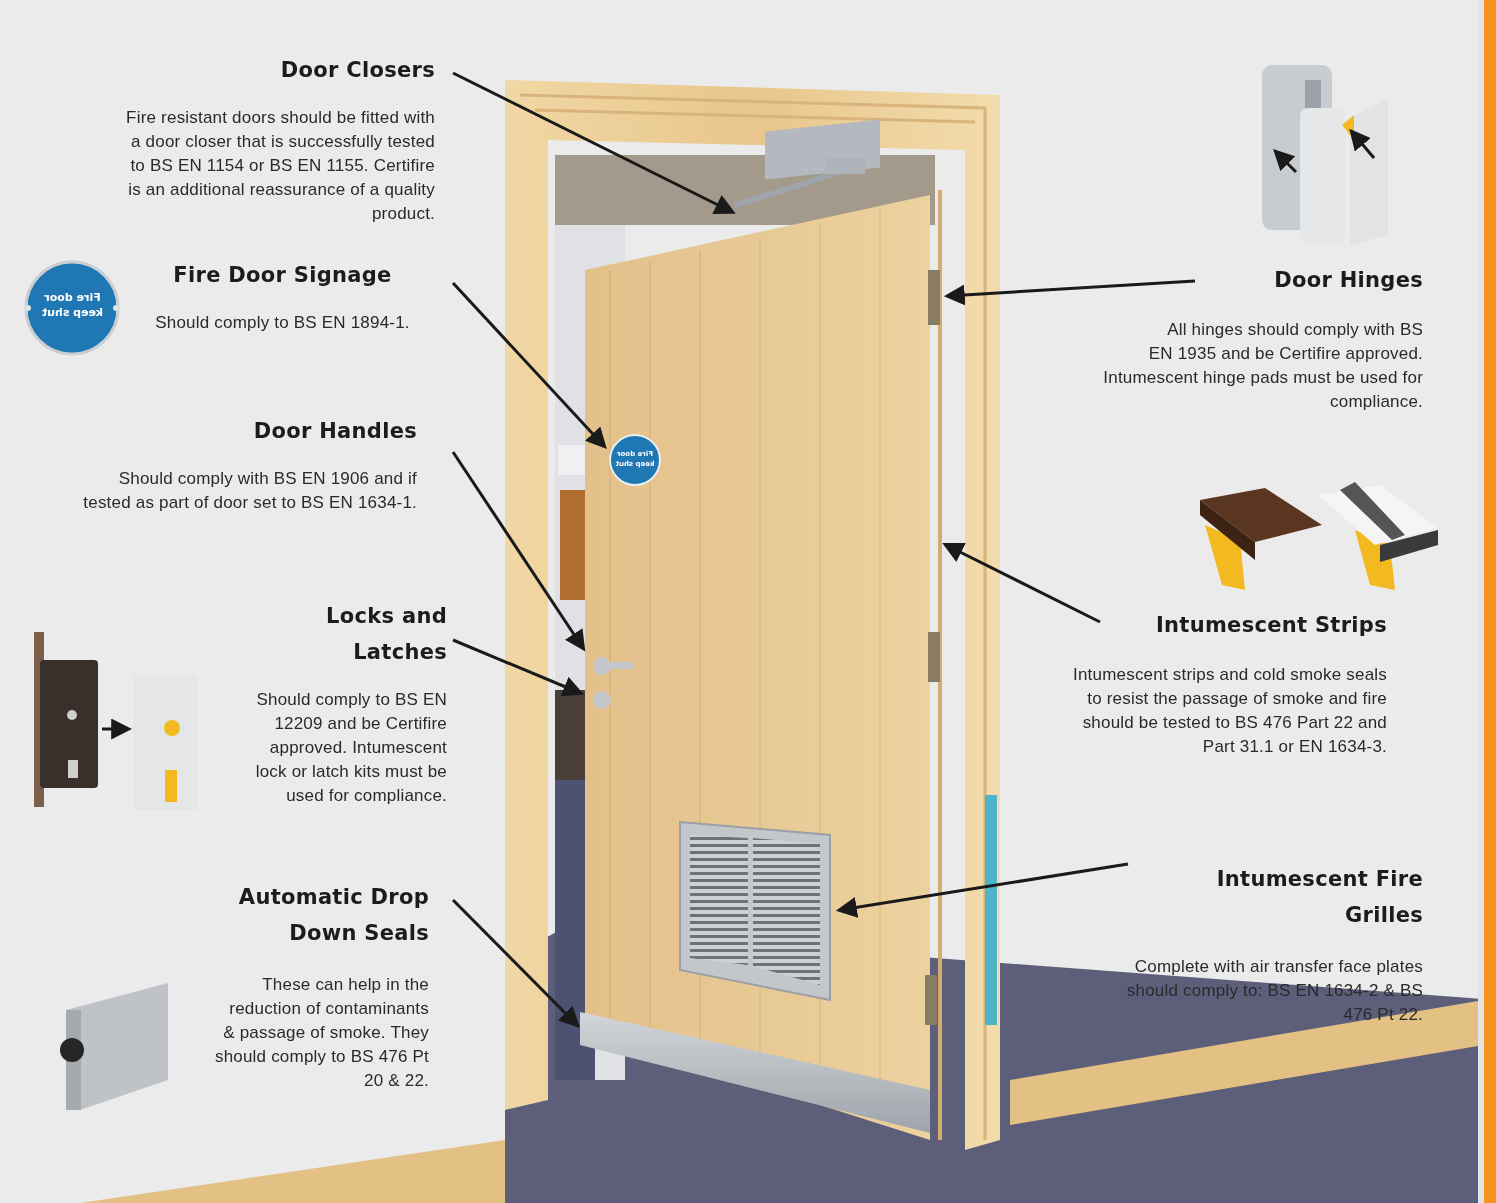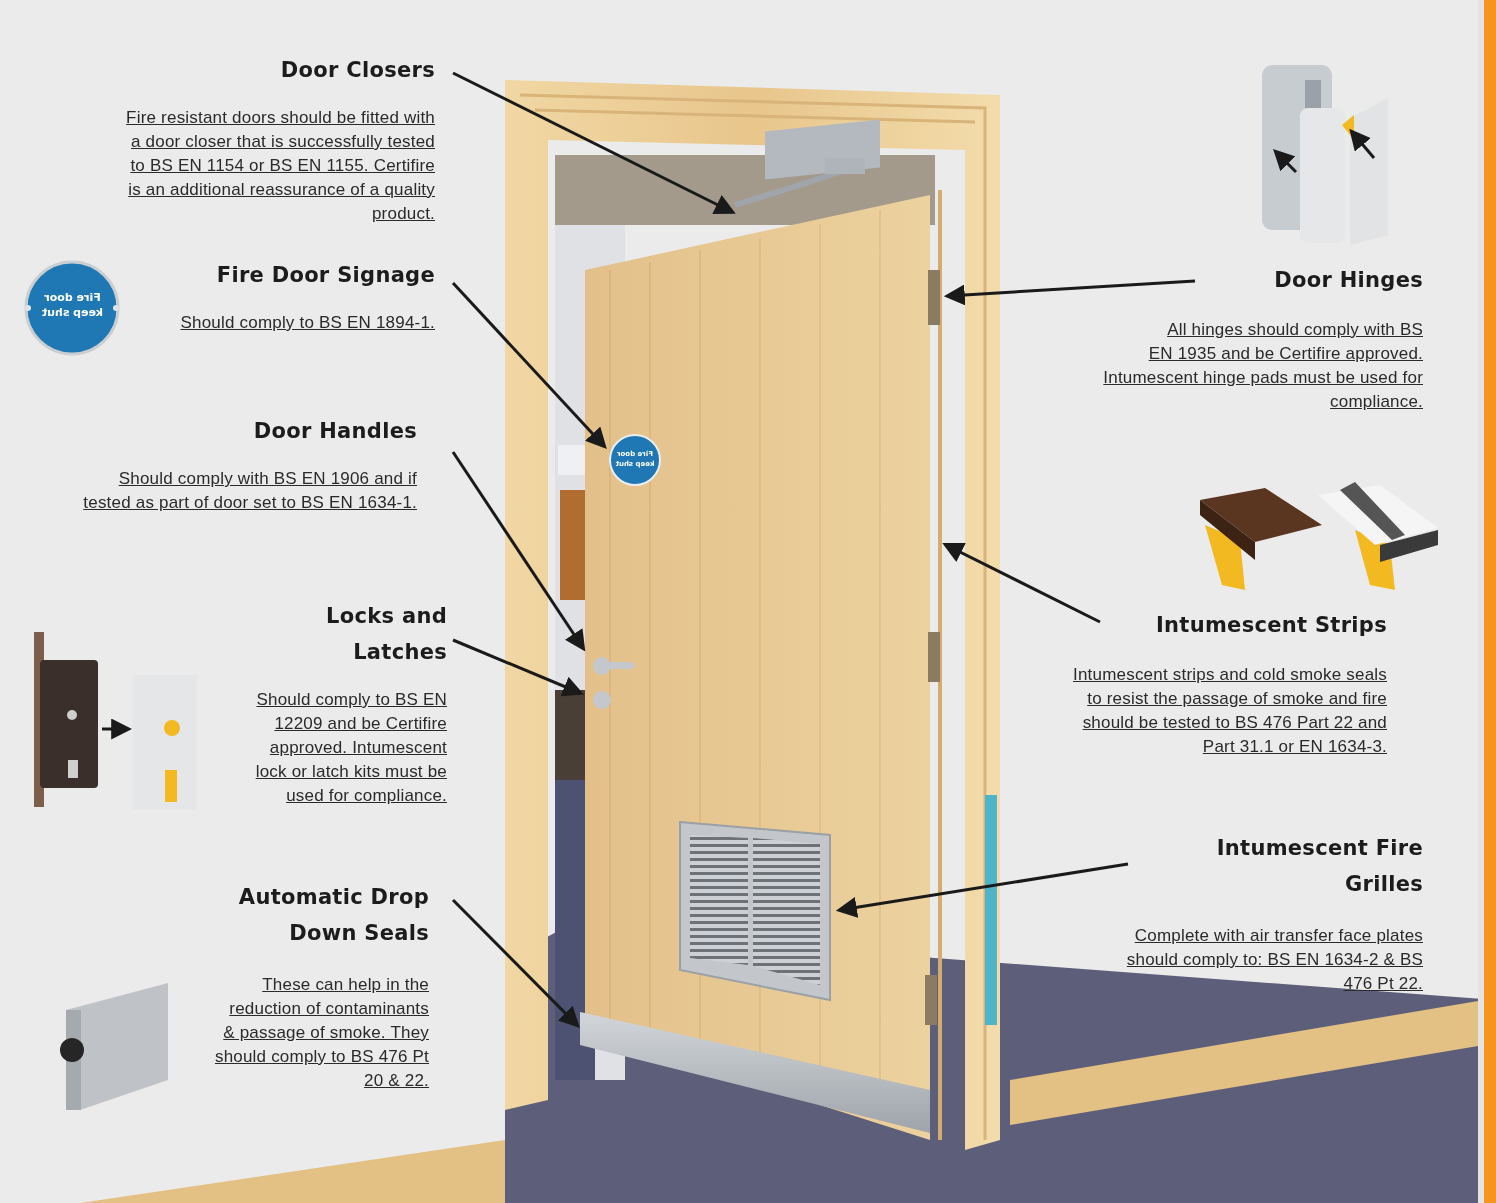--- a/index.html
+++ b/index.html
@@ -12,21 +12,21 @@
   .stage { position: absolute; left: 0; top: 0; width: 1496px; height: 1203px; }
   .orange-bar { position: absolute; right: 0; top: 0; width: 12px; height: 1203px; background: #f7941d; }
   .orange-gap { position: absolute; right: 12px; top: 0; width: 6px; height: 1203px; background: #e4e4e4; }
 
   .callout { position: absolute; text-align: right; }
   .callout h2 {
     margin: 0; font-family: "DejaVu Sans", sans-serif; font-weight: bold;
     font-size: 21px; line-height: 36px; letter-spacing: 0.3px; color: #1c1c1c;
   }
   .callout p {
-    margin: 0; font-size: 17px; line-height: 24px; color: #2a2a2a; letter-spacing: 0.2px; text-decoration: underline;
+    margin: 0; font-size: 17px; line-height: 24px; color: #2a2a2a; letter-spacing: 0.2px;
   }
   
   .callout.ralign { text-align: right; }
 
   svg.scene { position: absolute; left: 0; top: 0; }
 </style>
 </head>
 <body>
 
 <div class="stage">
@@ -181,21 +181,21 @@
     <h2>Door Closers</h2>
     <p style="margin-top:18px;">
       <span>Fire resistant doors should be fitted with</span><br>
       <span>a door closer that is successfully tested</span><br>
       <span>to BS EN 1154 or BS EN 1155. Certifire</span><br>
       <span>is an additional reassurance of a quality</span><br>
       <span>product.</span>
     </p>
   </div>
 
-  <div class="callout" style="left:130px;top:257px;width:305px;">
+  <div class="callout" style="left:130px;top:257px;width:305px;text-align:center;">
     <h2>Fire Door Signage</h2>
     <p style="margin-top:18px;">
       <span>Should comply to BS EN 1894-1.</span>
     </p>
   </div>
 
   <div class="callout" style="left:12px;top:413px;width:405px;">
     <h2>Door Handles</h2>
     <p style="margin-top:18px;">
       <span>Should comply with BS EN 1906 and if</span><br>
@@ -244,21 +244,21 @@
   <div class="callout ralign" style="left:1004px;top:607px;width:383px;">
     <h2>Intumescent Strips</h2>
     <p style="margin-top:20px;">
       <span>Intumescent strips and cold smoke seals</span><br>
       <span>to resist the passage of smoke and fire</span><br>
       <span>should be tested to BS 476 Part 22 and</span><br>
       <span>Part 31.1 or EN 1634-3.</span>
     </p>
   </div>
 
-  <div class="callout ralign" style="left:1040px;top:830px;width:383px;">
+  <div class="callout ralign" style="left:1040px;top:861px;width:383px;">
     <h2>
       <span>Intumescent Fire</span><br>
       <span>Grilles</span>
     </h2>
     <p style="margin-top:22px;text-align:right;">
       <span>Complete with air transfer face plates</span><br>
       <span>should comply to: BS EN 1634-2 &amp; BS</span><br>
       <span>476 Pt 22.</span>
     </p>
   </div>

